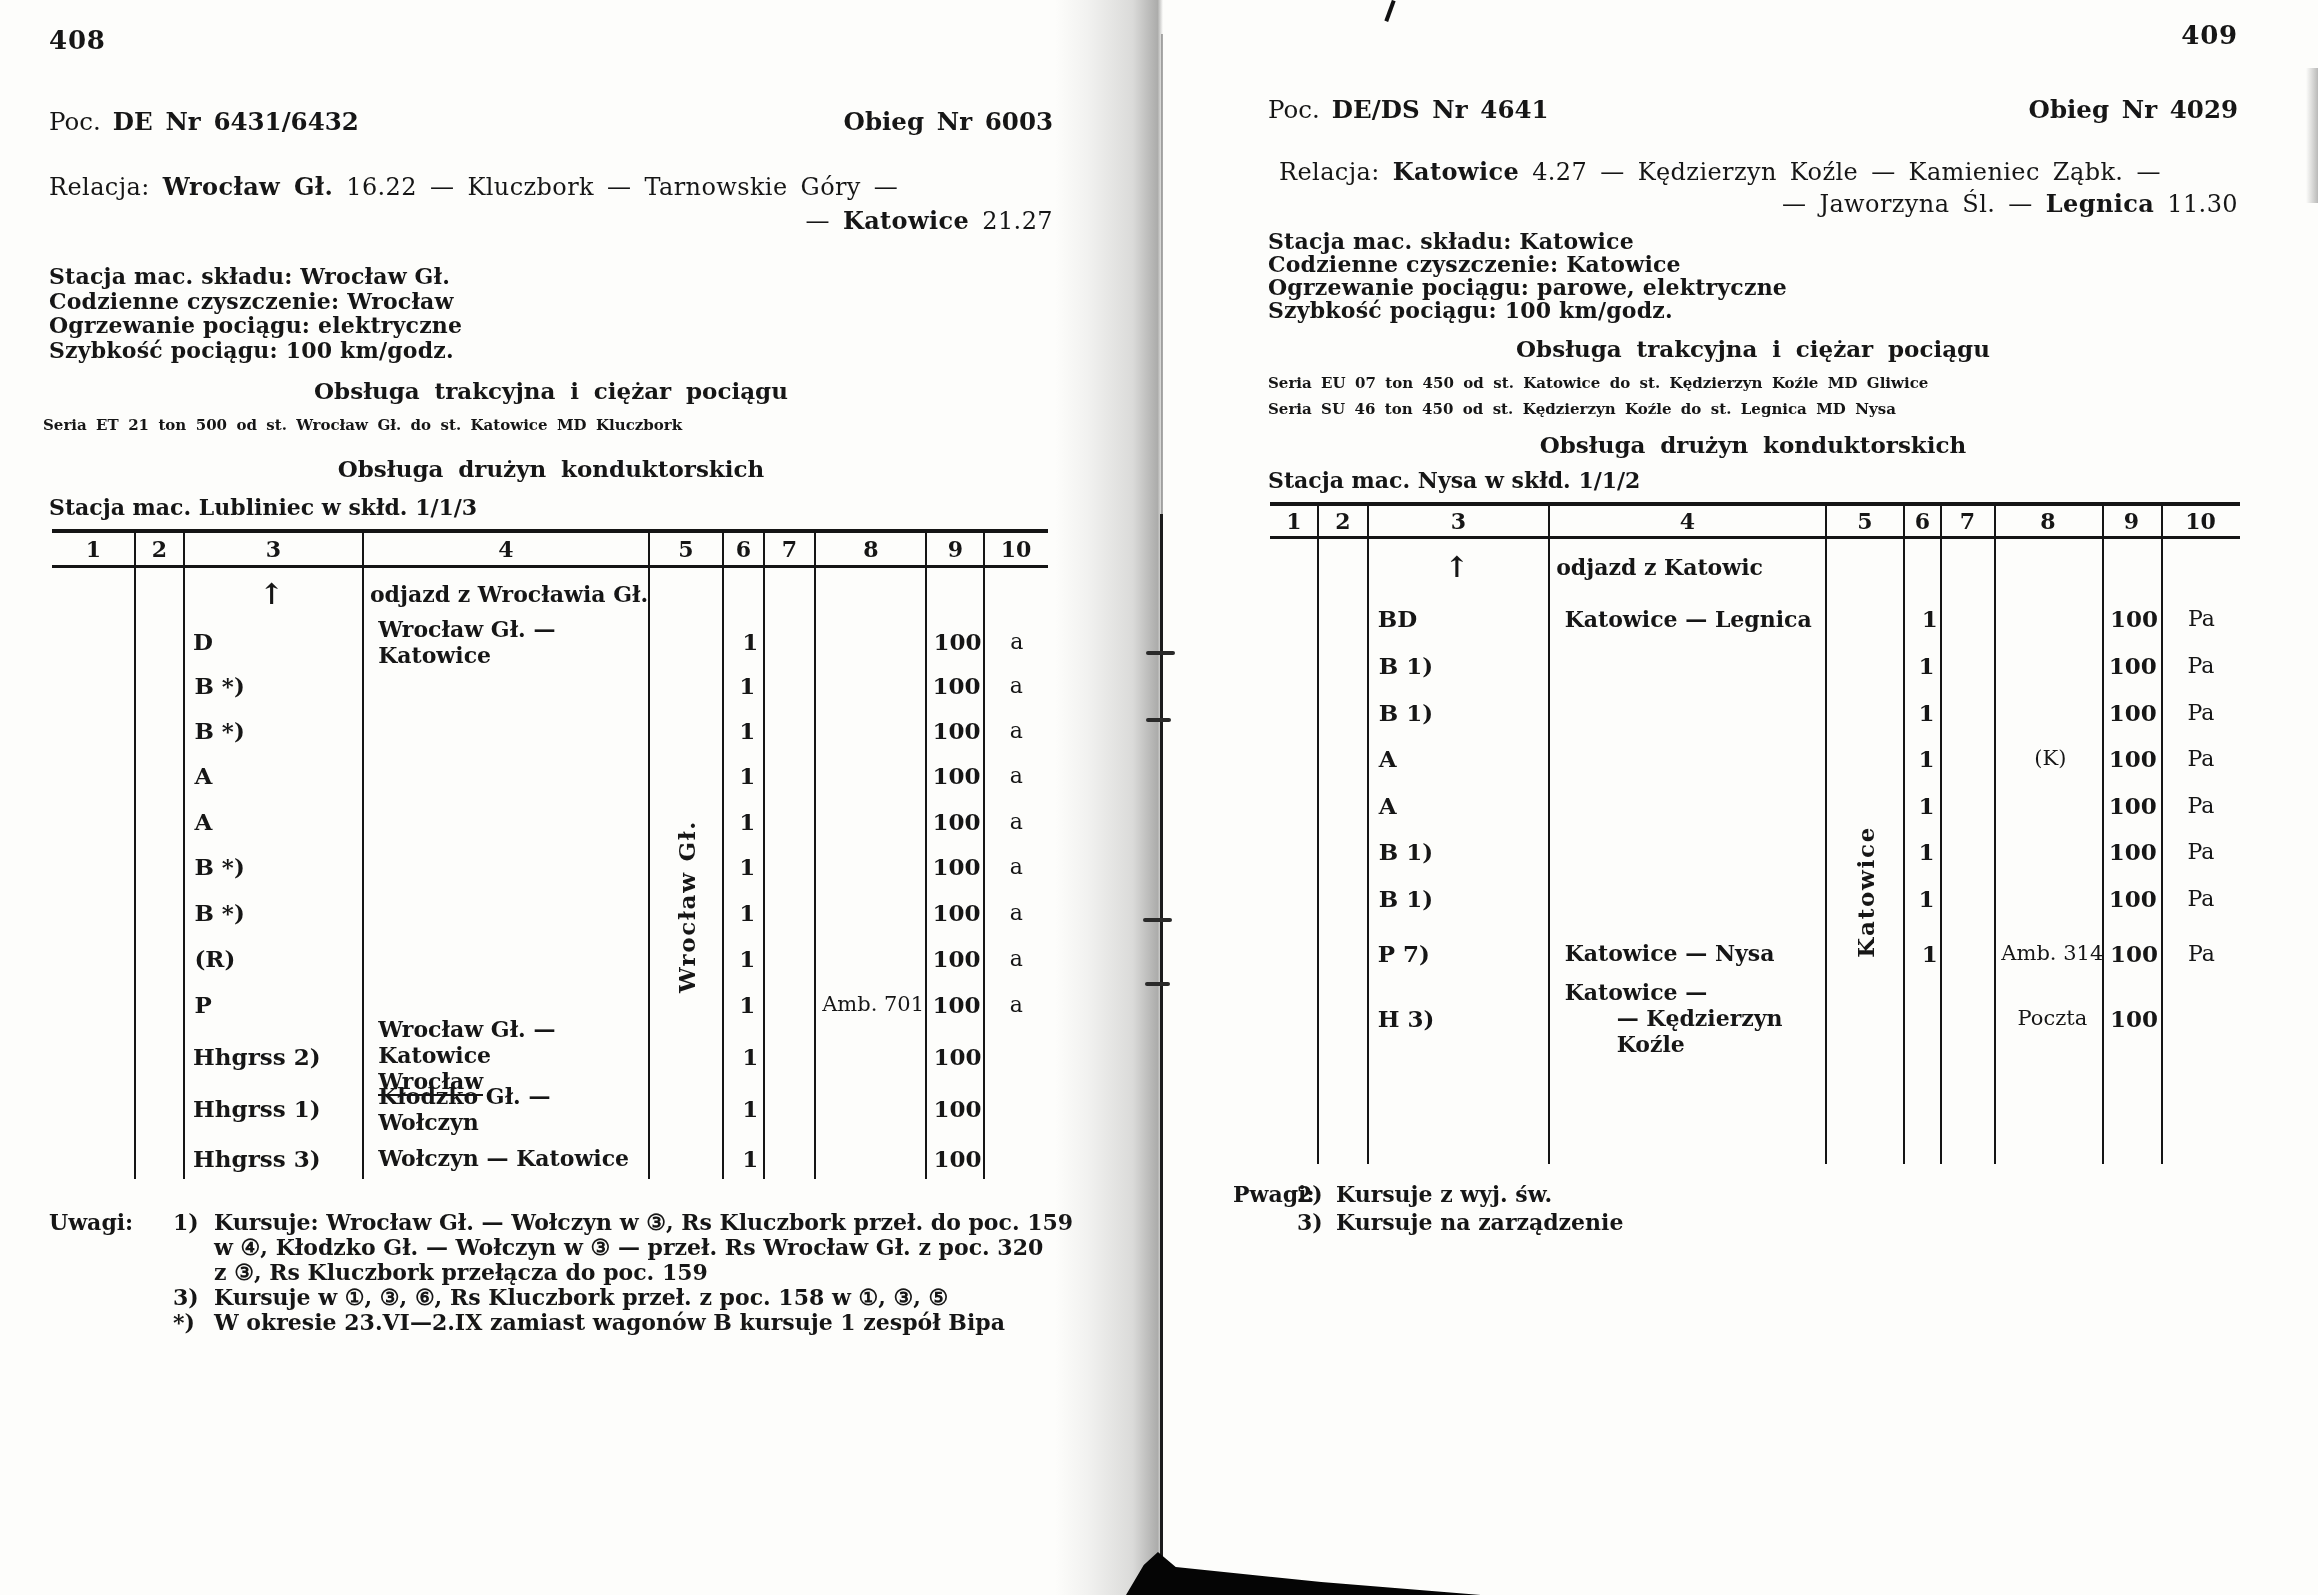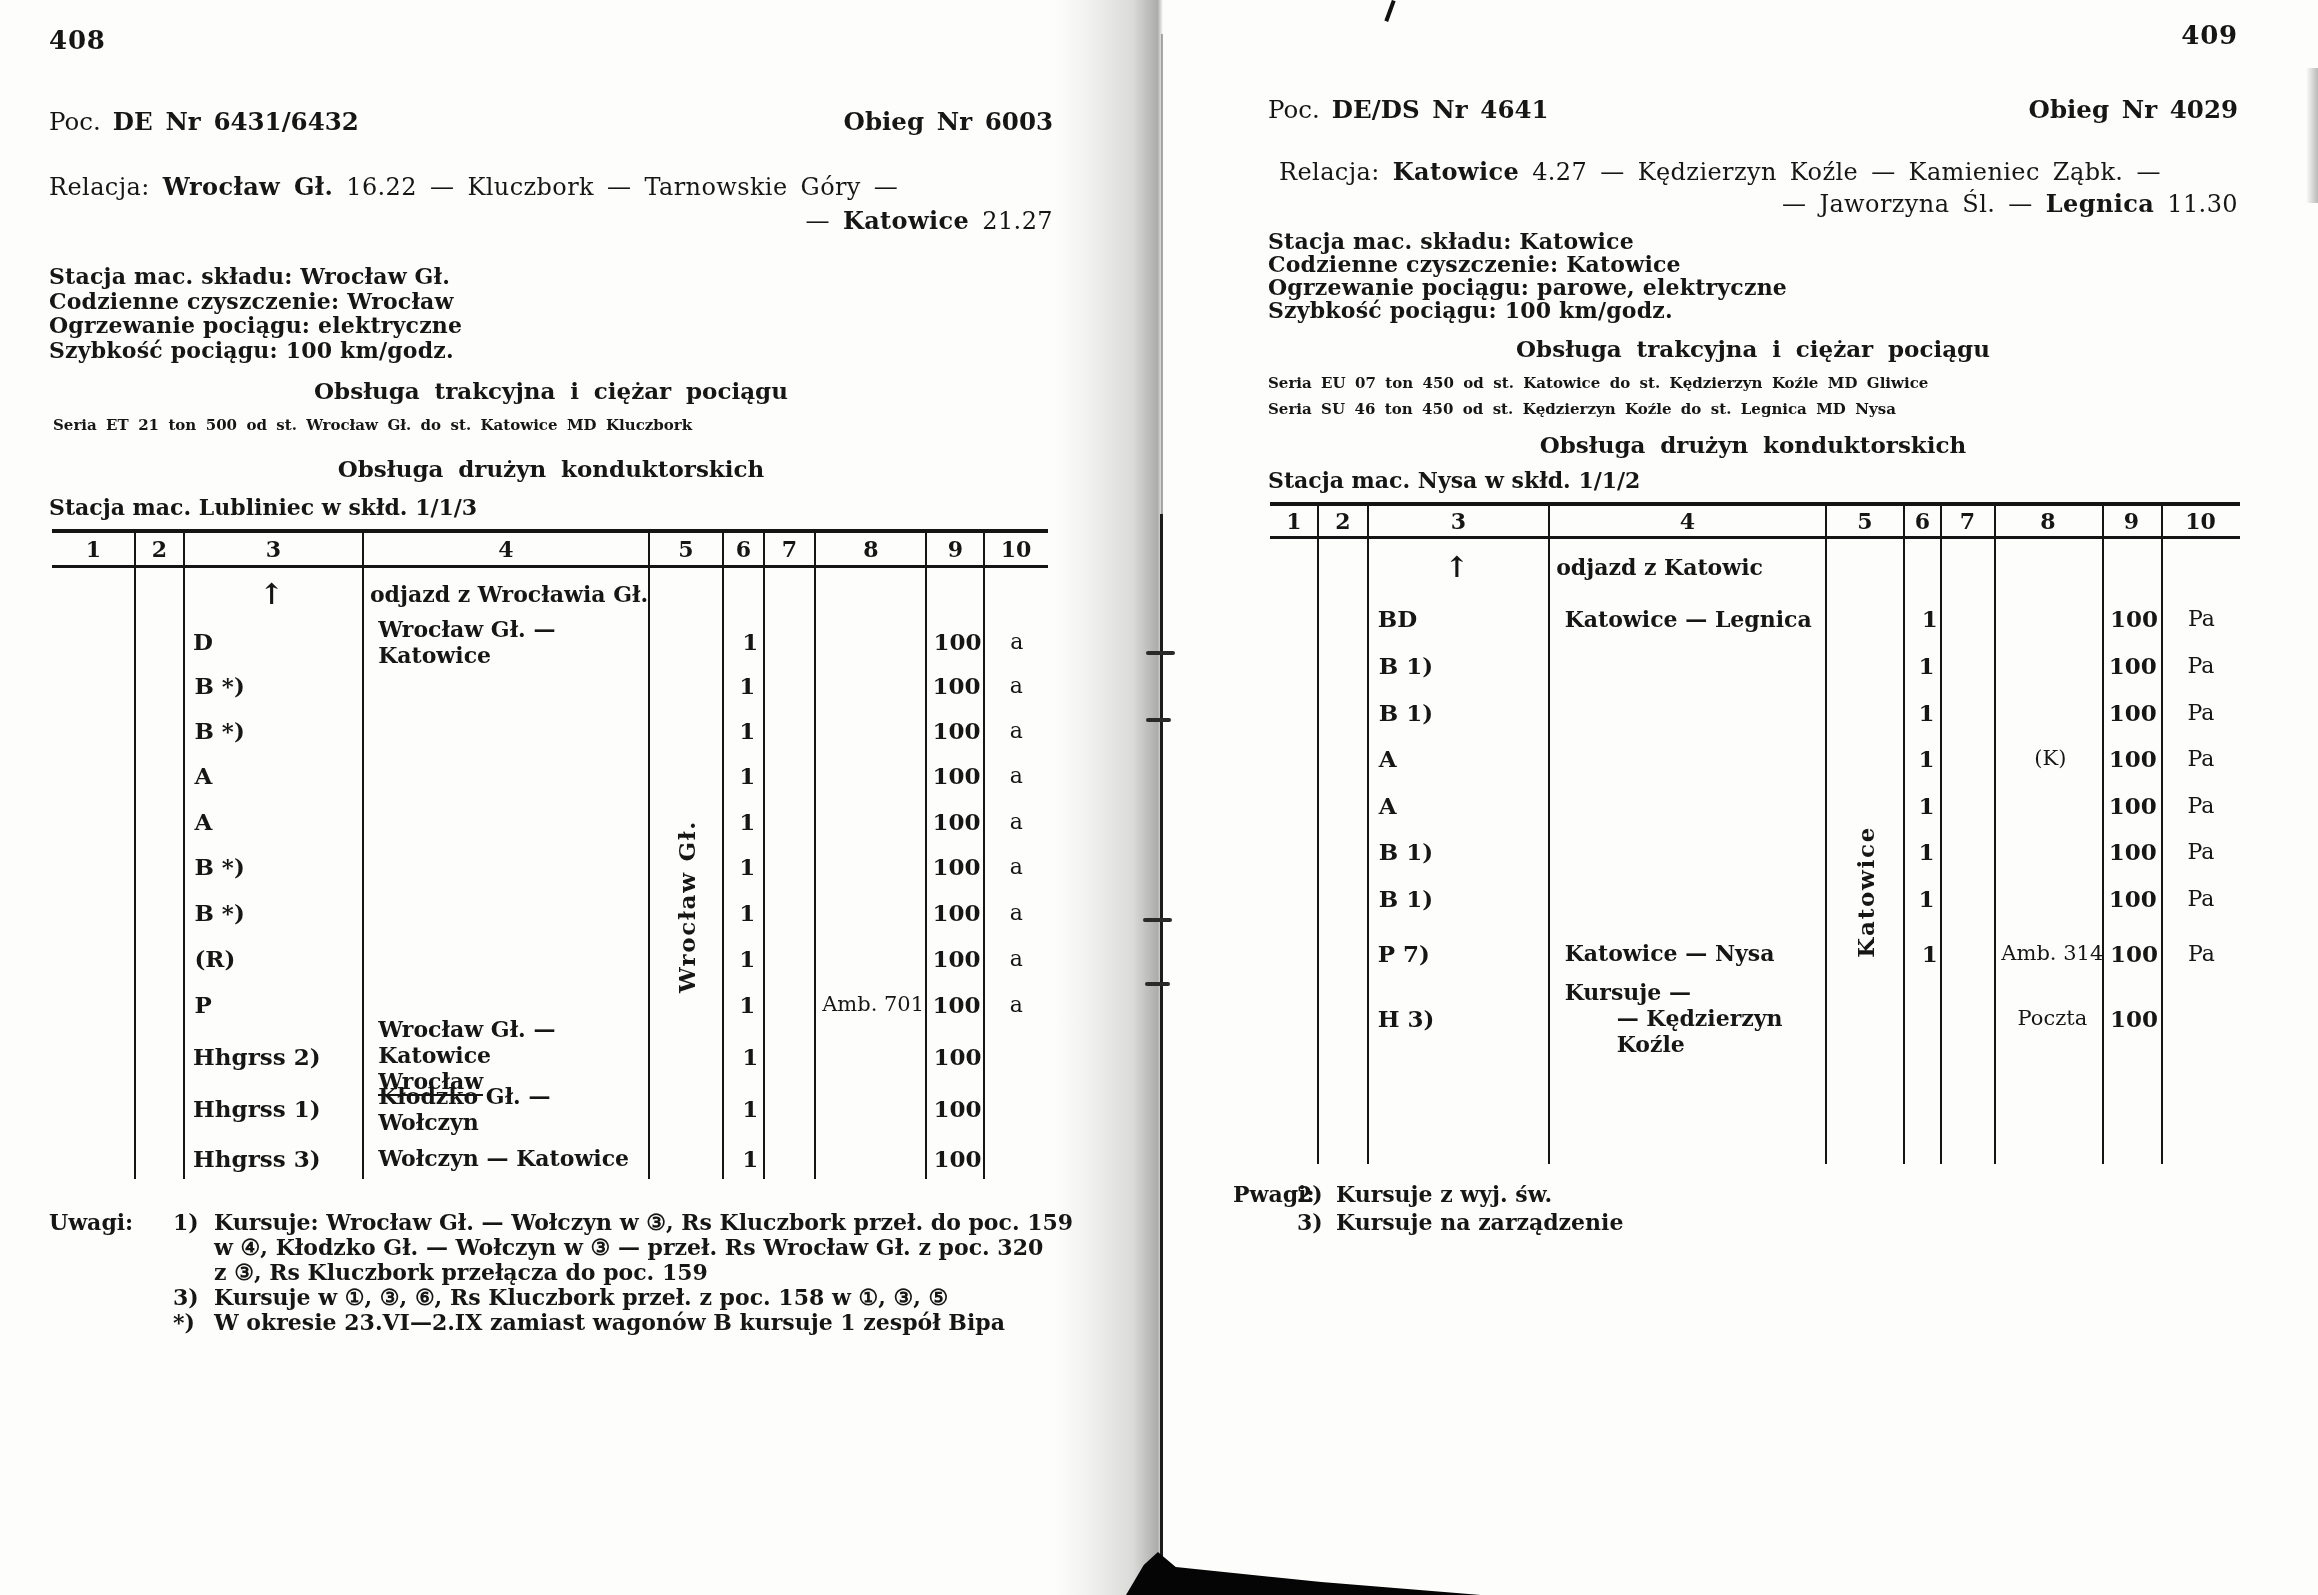--- a/index.html
+++ b/index.html
@@ -80,21 +80,21 @@
   </div>
 
   <div class="abs" style="left:49px;top:264px;line-height:24.5px;">
     <div class="infoline">Stacja mac. składu: Wrocław Gł.</div>
     <div class="infoline">Codzienne czyszczenie: Wrocław</div>
     <div class="infoline">Ogrzewanie pociągu: elektryczne</div>
     <div class="infoline">Szybkość pociągu: 100 km/godz.</div>
   </div>
 
   <div class="abs sect" style="left:49px;top:377px;width:1004px;">Obsługa trakcyjna i ciężar pociągu</div>
-  <div class="abs seria" style="left:53px;top:416px;">Seria ET 21 ton 500 od st. Wrocław Gł. do st. Katowice MD Kluczbork</div>
+  <div class="abs seria" style="left:43px;top:416px;">Seria ET 21 ton 500 od st. Wrocław Gł. do st. Katowice MD Kluczbork</div>
   <div class="abs sect" style="left:49px;top:455px;width:1004px;">Obsługa drużyn konduktorskich</div>
   <div class="abs stacja" style="left:49px;top:494px;">Stacja mac. Lubliniec w skłd. 1/1/3</div>
 
   <div class="ttable" id="table-left" style="left:52px;top:529px;width:996px;height:650px;">
       <div class="tline" style="left: 0px; top: 0px; width: 996px; height: 4.2px;"></div>
       <div class="tline" style="left: 0px; top: 36px; width: 996px; height: 3.4px;"></div>
       <div class="tline" style="left: 82px; top: 4.2px; width: 1.7px; height: 646px;"></div>
       <div class="tline" style="left: 131px; top: 4.2px; width: 1.7px; height: 646px;"></div>
       <div class="tline" style="left: 310px; top: 4.2px; width: 1.7px; height: 646px;"></div>
       <div class="tline" style="left: 596px; top: 4.2px; width: 1.7px; height: 646px;"></div>
@@ -467,21 +467,21 @@
         <div class="tcell" style="width: 53px;"></div>
         <div class="tcell cMisc" style="width: 108px;">Amb. 314</div>
         <div class="tcell cNum" style="width: 59px;">100</div>
         <div class="tcell cCls" style="width: 79px;">Pa</div>
       </div>
       <div class="trow" style="top: 482px; height: 68px; width: 970px;">
         <div class="tcell" style="width: 48px;"></div>
         <div class="tcell" style="width: 50px;"></div>
         <div class="tcell cLetter" style="width: 181px;">H 3)</div>
         <div class="tcell cRoute" style="width: 277px;">
-          <div>Kursuje —</div>
+          <div>Katowice —</div>
           <div class="indent">— Kędzierzyn Koźle</div>
         </div>
         <div class="tcell" style="width: 78px;"></div>
         <div class="tcell" style="width: 37px;"></div>
         <div class="tcell" style="width: 53px;"></div>
         <div class="tcell cMisc" style="width: 108px;">Poczta</div>
         <div class="tcell cNum" style="width: 59px;">100</div>
         <div class="tcell" style="width: 79px;"></div>
       </div>
       <div class="vwrap" style="left: 556px; top: 280px; width: 78px; height: 220px;">

